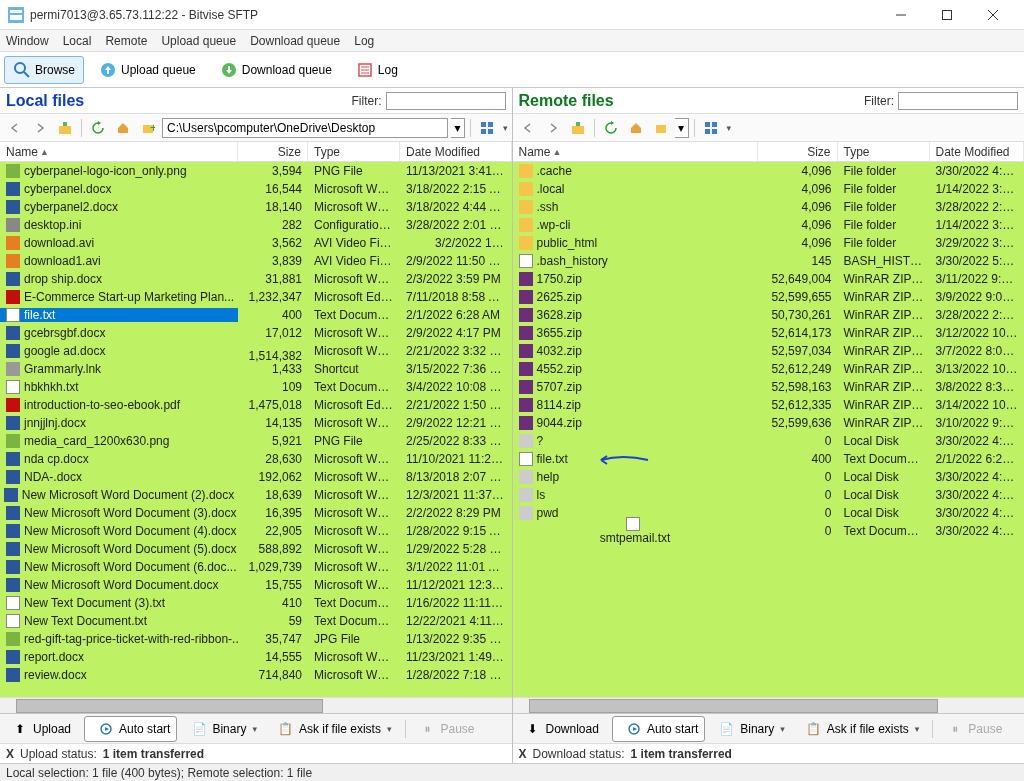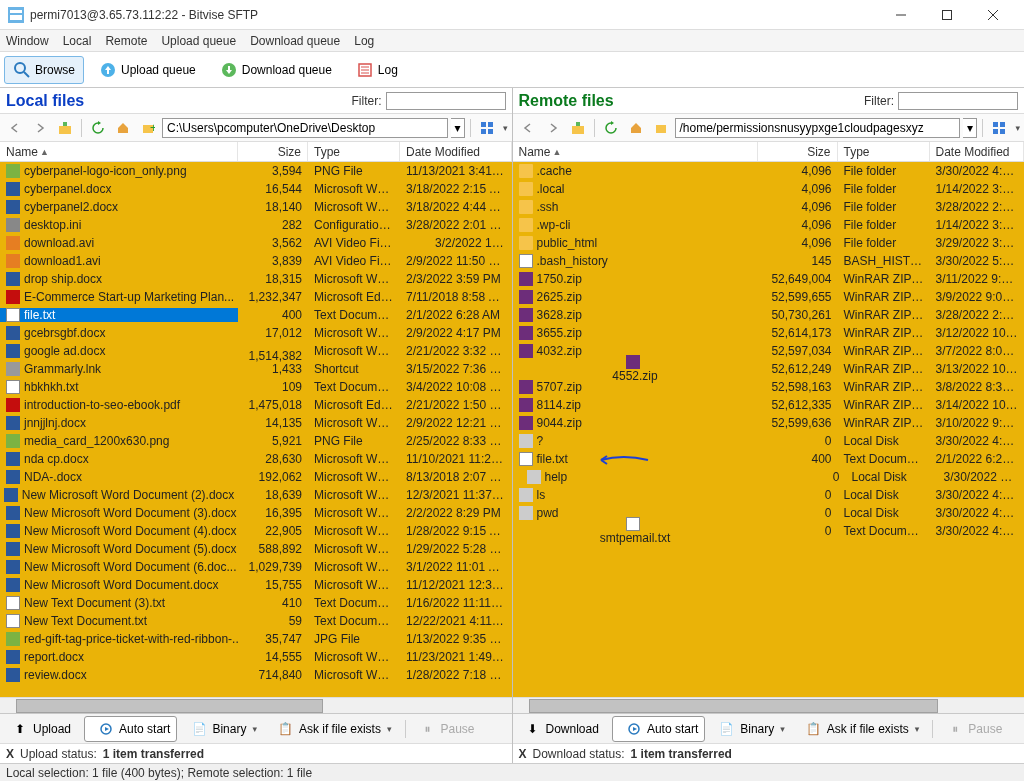--- a/index.html
+++ b/index.html
@@ -24,21 +24,21 @@
 .pane-title.remote { color:#0a7a1e; }
 .filter-lbl { color:#333; margin-right:4px; }
 .filter-input { width:120px; height:18px; border:1px solid #999; padding:0 3px; }
 .navbar { height:28px; display:flex; align-items:center; padding:0 4px; gap:3px; background:#fafafa; border-bottom:1px solid #ddd; }
 .navbtn { width:22px; height:22px; display:flex; align-items:center; justify-content:center; border-radius:3px; }
 .navsep { width:1px; height:18px; background:#ccc; margin:0 2px; }
 .pathbox { flex:1; height:20px; border:1px solid #999; background:#fff; padding:0 4px; display:flex; align-items:center; }
 .dropbtn { width:14px; height:20px; border:1px solid #999; border-left:none; display:flex; align-items:center; justify-content:center; background:#fff; }
 .listhead { height:20px; display:flex; background:#fff; border-bottom:1px solid #ddd; }
 .listhead .col { padding:2px 6px; border-right:1px solid #e5e5e5; color:#333; display:flex; align-items:center; }
-.filelist { flex:1; overflow-y:auto; overflow-x:hidden; background:#eab308; position:relative; }
+.filelist { flex:1; overflow-y:auto; overflow-x:hidden; background:#bef264; position:relative; }
 .row { height:18px; display:flex; align-items:center; }
 .row.selected .cell.name-cell { background:#0078d7; color:#fff; }
 .cell { padding:0 6px; white-space:nowrap; overflow:hidden; text-overflow:ellipsis; color:#222; }
 .cell.size { text-align:right; }
 .file-ico { width:14px; height:14px; margin-right:4px; flex-shrink:0; display:inline-block; }
 .fi-folder { background:#f6c44a; border-radius:1px; }
 .fi-txt { background:#fff; border:1px solid #888; }
 .fi-pdf { background:#c40d0d; }
 .fi-doc { background:#2b579a; }
 .fi-img { background:#7cb342; }
@@ -272,21 +272,21 @@
           </div>
           <div class="cell size" style="width: 70px;">3,839</div>
           <div class="cell" style="width: 92px;">AVI Video File...</div>
           <div class="cell" style="flex: 1 1 0%;">2/9/2022 11:50 PM</div>
         </div>
         <div class="row">
           <div class="cell name-cell" style="width: 238px; display: flex; align-items: center;">
             <span class="file-ico fi-doc"></span>
             <span>drop ship.docx</span>
           </div>
-          <div class="cell size" style="width: 70px;">18,315</div>
+          <div class="cell size" style="width: 70px;">31,881</div>
           <div class="cell" style="width: 92px;">Microsoft Wor...</div>
           <div class="cell" style="flex: 1 1 0%;">2/3/2022 3:59 PM</div>
         </div>
         <div class="row">
           <div class="cell name-cell" style="width: 238px; display: flex; align-items: center;">
             <span class="file-ico fi-pdf"></span>
             <span>E-Commerce Start-up Marketing Plan...</span>
           </div>
           <div class="cell size" style="width: 70px;">1,232,347</div>
           <div class="cell" style="width: 92px;">Microsoft Edg...</div>
@@ -555,23 +555,20 @@
       <div class="navbtn">
           <svg width="14" height="14">
             <path d="M2 7 L7 2 L12 7 L12 12 L2 12 Z" fill="#e8a33d"></path>
           </svg>
         </div>
       <div class="navbtn">
           <svg width="14" height="14">
             <rect x="2" y="4" width="10" height="8" fill="#f6c44a"></rect>
           </svg>
         </div>
-      <div class="pathbox">
-          <span>/home/permissionsnusyypxge1cloudpagesxyz</span>
-        </div>
       <div class="dropbtn">▾</div>
       <div class="navsep"></div>
       <div class="navbtn">
           <svg width="14" height="14">
             <rect x="1" y="1" width="5" height="5" fill="#3b7dd8"></rect>
             <rect x="8" y="1" width="5" height="5" fill="#3b7dd8"></rect>
             <rect x="1" y="8" width="5" height="5" fill="#3b7dd8"></rect>
             <rect x="8" y="8" width="5" height="5" fill="#3b7dd8"></rect>
           </svg>
         </div>
@@ -686,21 +683,21 @@
         <div class="row">
           <div class="cell name-cell" style="width: 245px; display: flex; align-items: center;">
             <span class="file-ico fi-zip"></span>
             <span>4032.zip</span>
           </div>
           <div class="cell size" style="width: 80px;">52,597,034</div>
           <div class="cell" style="width: 92px;">WinRAR ZIP ...</div>
           <div class="cell" style="flex: 1 1 0%;">3/7/2022 8:00 PM</div>
         </div>
         <div class="row">
-          <div class="cell name-cell" style="width: 245px; display: flex; align-items: center; flex-direction: column;">
+          <div class="cell name-cell" style="width: 245px; display: flex; align-items: center;">
             <span class="file-ico fi-zip"></span>
             <span>4552.zip</span>
           </div>
           <div class="cell size" style="width: 80px;">52,612,249</div>
           <div class="cell" style="width: 92px;">WinRAR ZIP ...</div>
           <div class="cell" style="flex: 1 1 0%;">3/13/2022 10:30 PM</div>
         </div>
         <div class="row">
           <div class="cell name-cell" style="width: 245px; display: flex; align-items: center;">
             <span class="file-ico fi-zip"></span>
@@ -744,21 +741,21 @@
           </div>
           <div class="cell size" style="width: 80px;">400</div>
           <div class="cell" style="width: 92px;">Text Document</div>
           <div class="cell" style="flex: 1 1 0%;">2/1/2022 6:28 AM</div>
         </div>
         <div class="arrow-annot" style="left: 80px; top: 290px;"><svg width="60" height="16">
             <path d="M55 8 Q30 2 8 8" fill="none" stroke="#1d3fd6" stroke-width="2"></path>
             <path d="M8 8 L14 4 M8 8 L14 12" stroke="#1d3fd6" stroke-width="2" fill="none"></path>
           </svg></div>
         <div class="row">
-          <div class="cell name-cell" style="width: 245px; display: flex; align-items: flex-start; margin-left: 8px;">
+          <div class="cell name-cell" style="width: 245px; display: flex; align-items: flex-start;">
             <span class="file-ico fi-unk"></span>
             <span>help</span>
           </div>
           <div class="cell size" style="width: 80px;">0</div>
           <div class="cell" style="width: 92px;">Local Disk</div>
           <div class="cell" style="flex: 1 1 0%;">3/30/2022 4:41 PM</div>
         </div>
         <div class="row">
           <div class="cell name-cell" style="width: 245px; display: flex; align-items: center;">
             <span class="file-ico fi-unk"></span>

